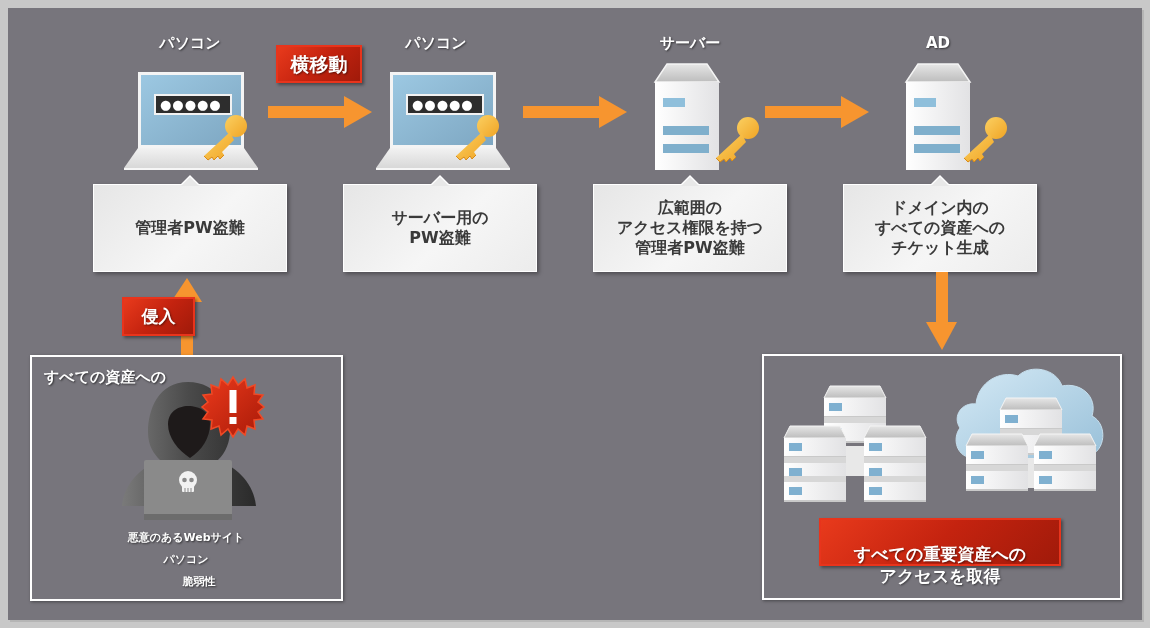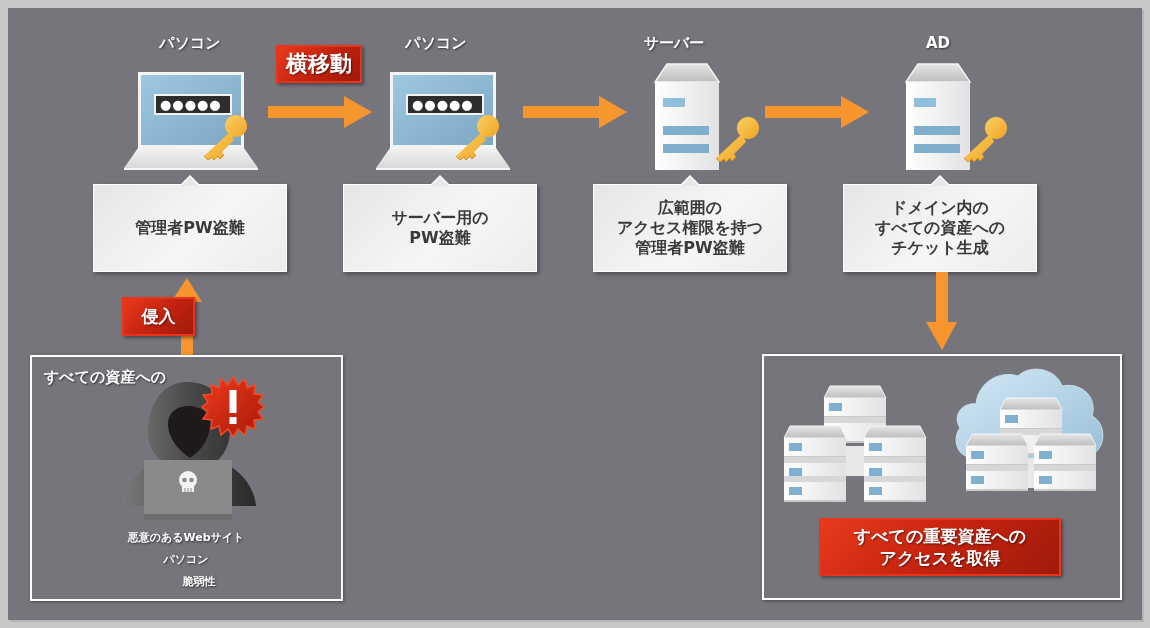--- a/index.html
+++ b/index.html
@@ -130,24 +130,24 @@
       <rect x="0" y="0" width="62" height="6" fill="#d7d7d7"></rect>
       <rect x="0" y="6" width="62" height="18" fill="url(#serverBody)"></rect>
       <rect x="5" y="11" width="13" height="8" fill="#7fb0d0"></rect>
       <rect x="0" y="24" width="62" height="2" fill="#c9c9c9"></rect>
     </g>
   </defs>
 </svg>
 
 <div class="node-title" style="left:90px; top:34px;">パソコン</div>
 <div class="node-title" style="left:336px; top:34px;">パソコン</div>
-<div class="node-title" style="left:574px; top:34px;">サーバー</div>
+<div class="node-title" style="left:590px; top:34px;">サーバー</div>
 <div class="node-title" style="left:838px; top:34px;">AD</div>
 
-<div class="red-tag" style="left:276px; top:45px; width:86px; height:38px; font-size:22px; line-height:34px;">横移動</div>
+<div class="red-tag" style="left:276px; top:45px; width:86px; height:38px; font-size:19px; line-height:34px;">横移動</div>
 
 <div class="abs" style="left:130px; top:72px;">
   <svg width="140" height="110">
     <use href="#laptop"></use>
     <text x="30" y="37" fill="#fff" font-size="13" letter-spacing="1" font-family="DejaVu Sans, sans-serif" class="pw1">●●●●●</text>
   </svg>
 </div>
 <div class="abs" style="left:200px; top:116px;">
   <svg width="60" height="60">
       <use href="#key"></use>
@@ -308,14 +308,14 @@
       </g>
     <g transform="translate(82,66)">
         <use href="#unit"></use>
       </g>
     <g transform="translate(82,97)">
         <use href="#stackunit"></use>
       </g>
   </svg>
 </div>
 
-<div class="red-tag" style="left:819px; top:518px; width:242px; height:58px; font-size:17px; line-height:22px; padding-top:5px; white-space:pre-line;">すべての重要資産への
+<div class="red-tag" style="left:819px; top:518px; width:242px; height:48px; font-size:17px; line-height:22px; padding-top:23px; white-space:pre-line;">すべての重要資産への
 アクセスを取得</div>
 
 </body></html>

